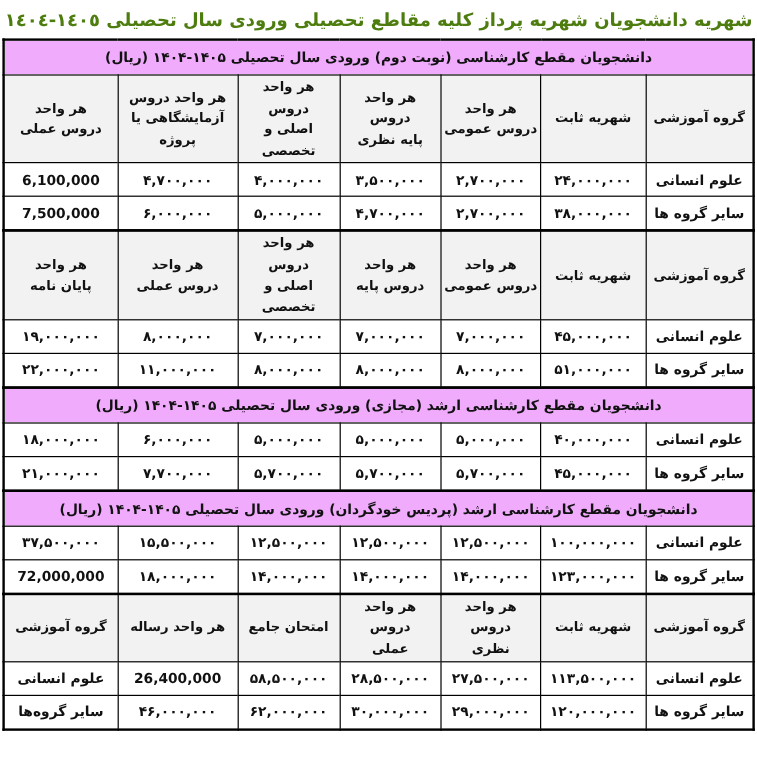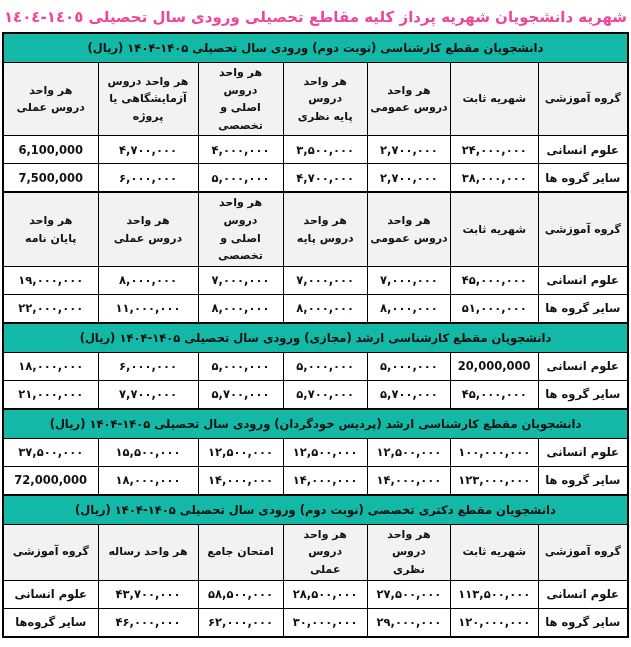--- a/index.html
+++ b/index.html
@@ -8,21 +8,21 @@
     font-family:"DejaVu Sans",sans-serif;
     color:#111111;
     overflow:hidden;
     box-sizing:border-box;
     padding:6px 2px 2px 2px;
   }
   .page-title{
     text-align:center;
     font-weight:bold;
     font-size:15px;
-    color:#ec4899;
+    color:#4d7c0f;
     margin:2px 0 6px 0;
     direction:rtl;
   }
   .tables-wrap{width:627px;}
   table.fee-table{
     width:100%;
     border-collapse:collapse;
     table-layout:fixed;
     border:2px solid #000;
     direction:rtl;
@@ -30,21 +30,21 @@
   table.fee-table + table.fee-table{margin-top:-2px;}
   table.fee-table td{
     border:1px solid #000;
     text-align:center;
     vertical-align:middle;
     font-weight:bold;
     padding:1px 2px;
     overflow:hidden;
   }
   td.banner-cell{
-    background:#14b8a6;
+    background:#f0abfc;
     height:26px;
     font-size:11.5px;
     border-top:2px solid #000;
     border-bottom:2px solid #000;
   }
   td.col-header{
     background:#f2f2f2;
     font-size:11px;
     white-space:pre-line;
     line-height:1.6;
@@ -173,21 +173,21 @@
         <col class="c5">
         <col class="c6">
         <col class="c7">
       </colgroup>
       <tbody>
         <tr>
           <td colspan="7" class="banner-cell">دانشجویان مقطع کارشناسی ارشد (مجازی) ورودی سال تحصیلی ۱۴۰۵-۱۴۰۴ (ریال)</td>
         </tr>
         <tr class="data-row">
           <td>علوم انسانی</td>
-          <td>20,000,000</td>
+          <td>۴۰,۰۰۰,۰۰۰</td>
           <td>۵,۰۰۰,۰۰۰</td>
           <td>۵,۰۰۰,۰۰۰</td>
           <td>۵,۰۰۰,۰۰۰</td>
           <td>۶,۰۰۰,۰۰۰</td>
           <td>۱۸,۰۰۰,۰۰۰</td>
         </tr>
         <tr class="data-row">
           <td>سایر گروه ها</td>
           <td>۴۵,۰۰۰,۰۰۰</td>
           <td>۵,۷۰۰,۰۰۰</td>
@@ -236,41 +236,38 @@
       <colgroup>
         <col class="c1">
         <col class="c2">
         <col class="c3">
         <col class="c4">
         <col class="c5">
         <col class="c6">
         <col class="c7">
       </colgroup>
       <tbody>
-        <tr>
-          <td colspan="7" class="banner-cell">دانشجویان مقطع دکتری تخصصی (نوبت دوم) ورودی سال تحصیلی ۱۴۰۵-۱۴۰۴ (ریال)</td>
-        </tr>
         <tr class="header-row-mid">
           <td class="col-header">گروه آموزشی</td>
           <td class="col-header">شهریه ثابت</td>
           <td class="col-header">هر واحد دروس
 نظری</td>
           <td class="col-header">هر واحد دروس
 عملی</td>
           <td class="col-header">امتحان جامع</td>
           <td class="col-header">هر واحد رساله</td>
           <td class="col-header">گروه آموزشی</td>
         </tr>
         <tr class="data-row">
           <td>علوم انسانی</td>
           <td>۱۱۳,۵۰۰,۰۰۰</td>
           <td>۲۷,۵۰۰,۰۰۰</td>
           <td>۲۸,۵۰۰,۰۰۰</td>
           <td>۵۸,۵۰۰,۰۰۰</td>
-          <td>۴۳,۷۰۰,۰۰۰</td>
+          <td>26,400,000</td>
           <td>علوم انسانی</td>
         </tr>
         <tr class="data-row">
           <td>سایر گروه ها</td>
           <td>۱۲۰,۰۰۰,۰۰۰</td>
           <td>۲۹,۰۰۰,۰۰۰</td>
           <td>۳۰,۰۰۰,۰۰۰</td>
           <td>۶۲,۰۰۰,۰۰۰</td>
           <td>۴۶,۰۰۰,۰۰۰</td>
           <td>سایر گروه‌ها</td>

